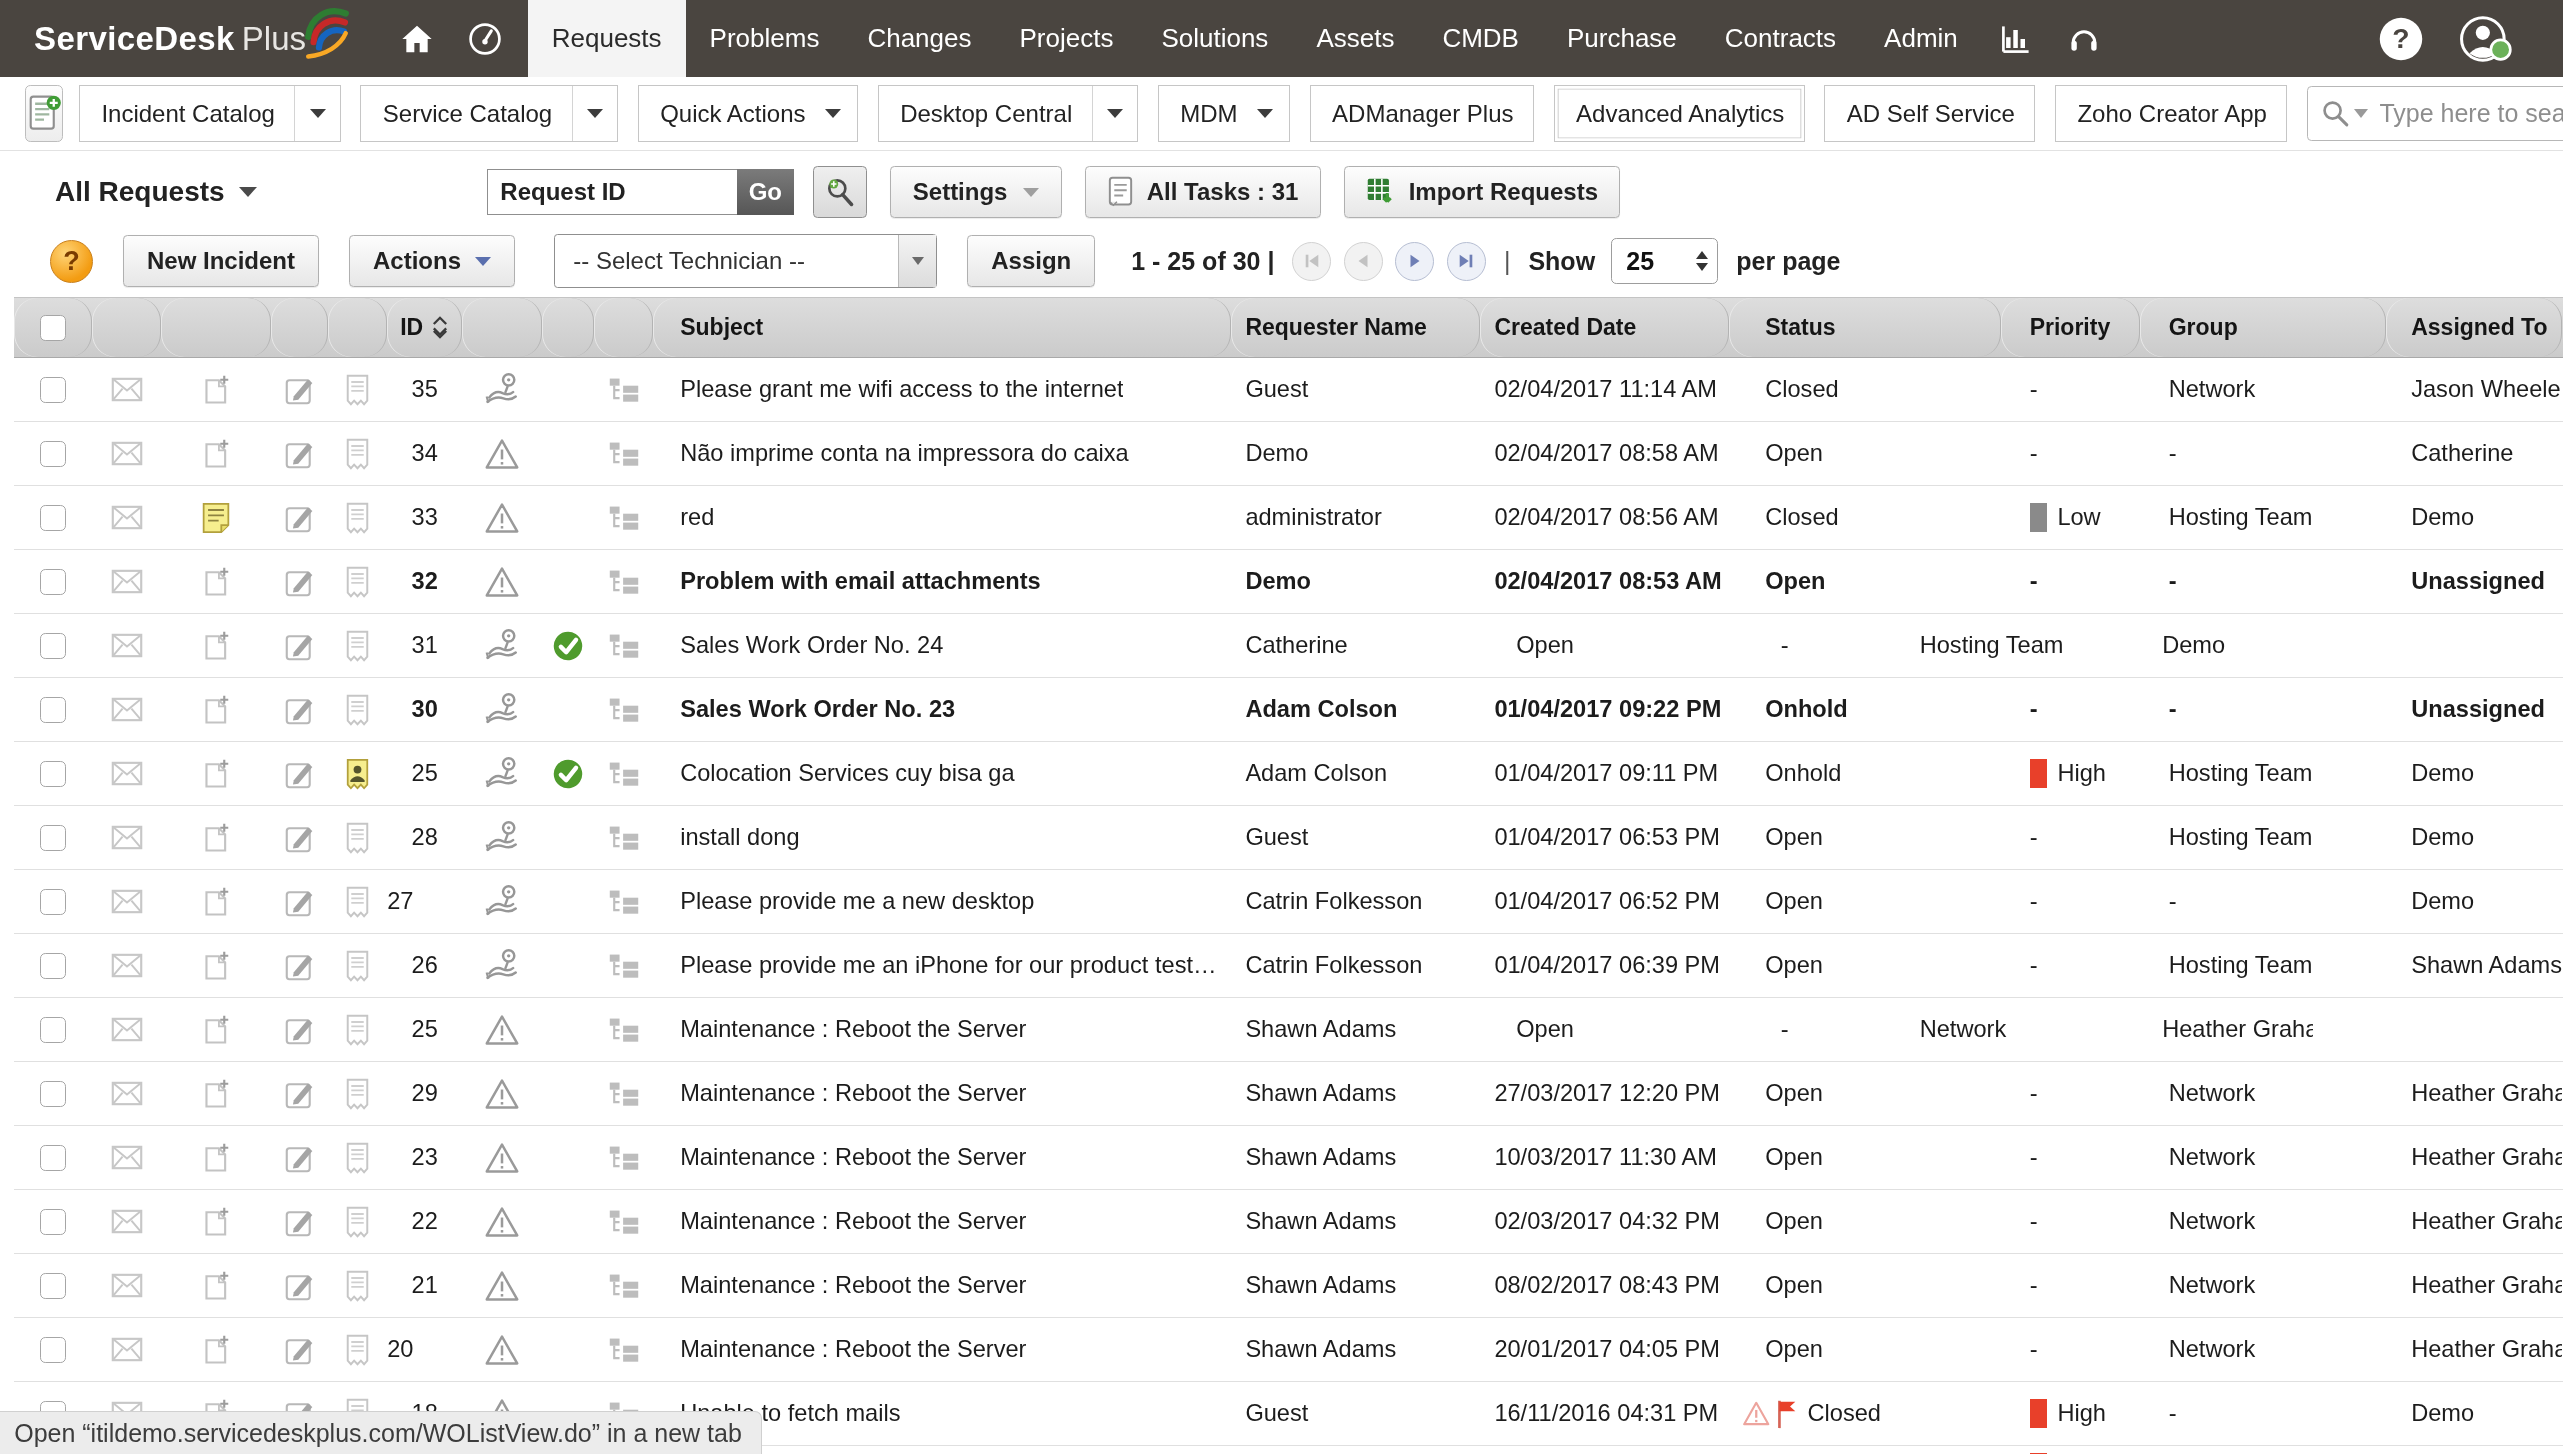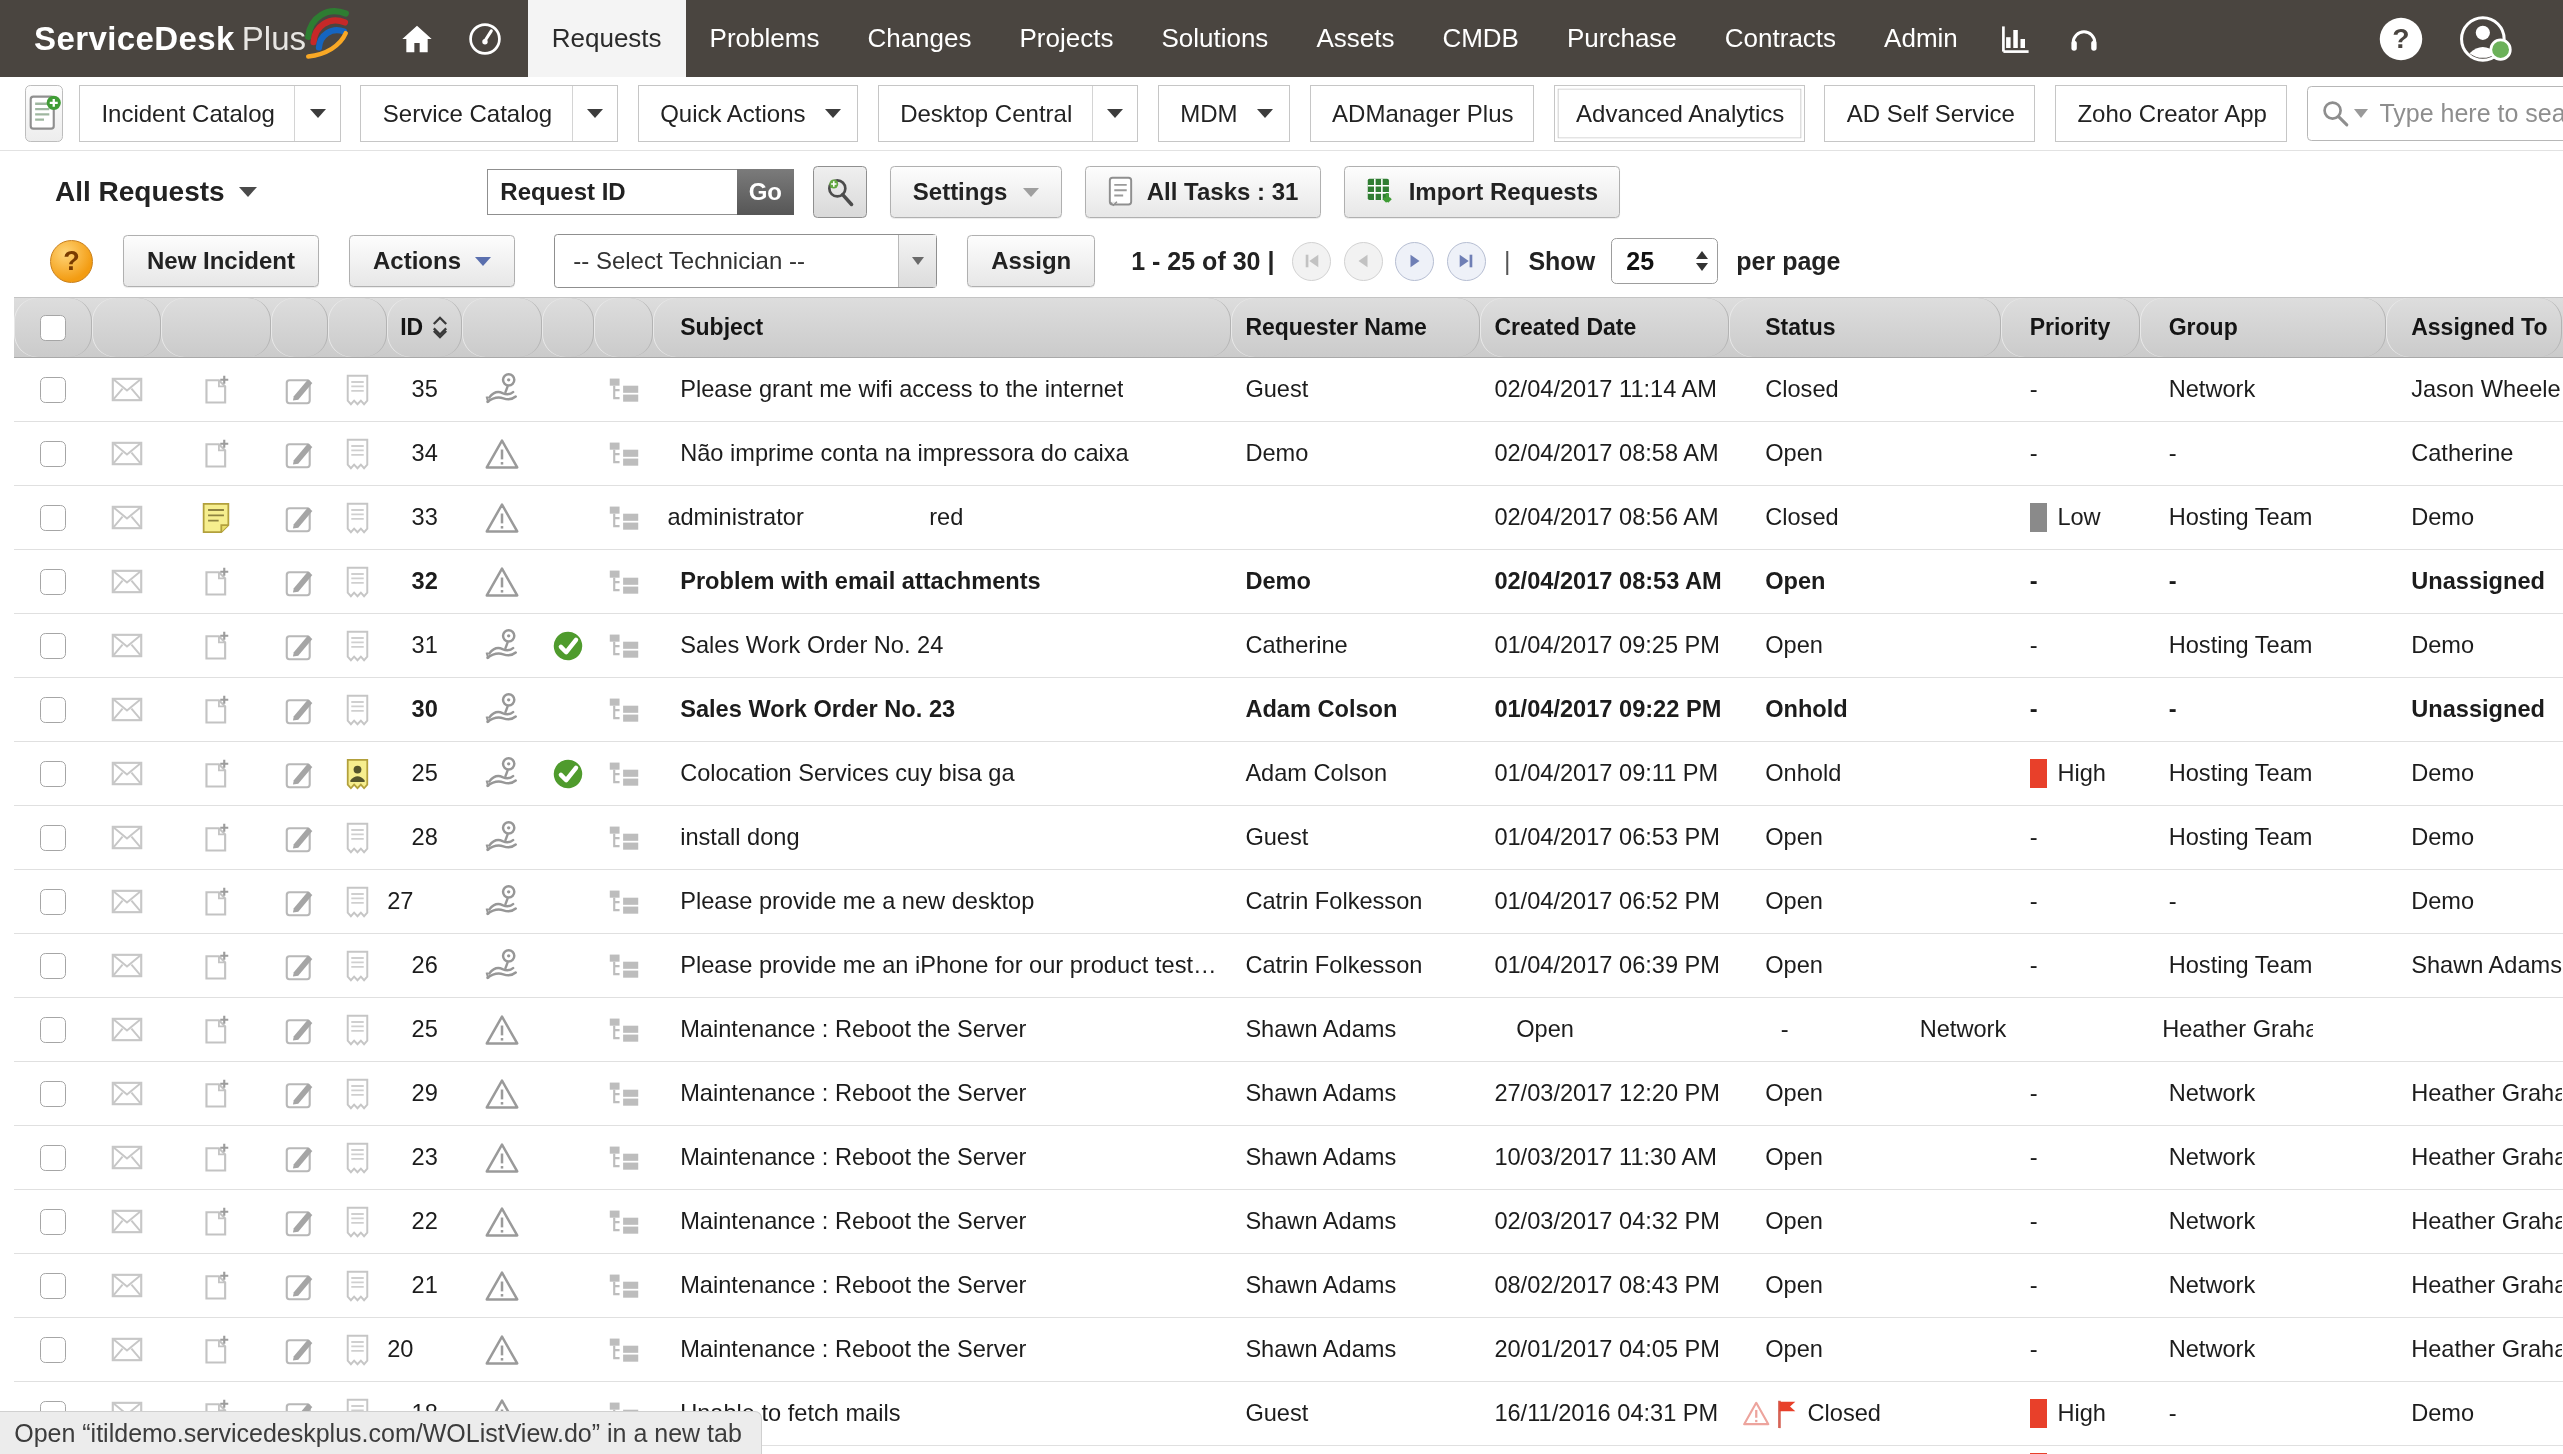--- a/index.html
+++ b/index.html
@@ -571,25 +571,25 @@
         <div class="td" style="width: 59px; flex: 0 0 59px; justify-content: center;">
           <span class="row-icon" style="display: inline-flex; align-items: center; justify-content: center;">
             <svg width="32" height="28.5" viewBox="0 0 36 32" fill="#bdbdbd">
               <rect x="2" y="4" width="11" height="8"></rect>
               <path d="M7 12 v14 h6 M7 17 h6" fill="none" stroke="#bdbdbd" stroke-width="2.4"></path>
               <rect x="17" y="12" width="17" height="8"></rect>
               <rect x="17" y="22" width="17" height="8"></rect>
             </svg>
           </span>
         </div>
-        <div class="td" style="width: 249px; flex: 0 0 249px; padding-left: 14.2px;">
-          <span>administrator</span>
-        </div>
         <div class="td ellip" style="width: 578px; flex: 0 0 578px; padding-left: 27px; padding-right: 14.2px;">
           <span class="ellip" style="overflow:hidden;text-overflow:ellipsis;">red</span>
+        </div>
+        <div class="td" style="width: 249px; flex: 0 0 249px; padding-left: 14.2px;">
+          <span>administrator</span>
         </div>
         <div class="td" style="width: 249px; flex: 0 0 249px; padding-left: 14.2px;">
           <span>02/04/2017 08:56 AM</span>
         </div>
         <div class="td" style="width: 272px; flex: 0 0 272px; padding-left: 36px;">
           <span>Closed</span>
         </div>
         <div class="td" style="width: 139px; flex: 0 0 139px; padding-left: 28.5px;">
           <span class="pri-sq" style="background: rgb(138, 138, 138);"></span>
           <span>Low</span>
@@ -751,23 +751,20 @@
               <rect x="17" y="12" width="17" height="8"></rect>
               <rect x="17" y="22" width="17" height="8"></rect>
             </svg>
           </span>
         </div>
         <div class="td ellip" style="width: 578px; flex: 0 0 578px; padding-left: 27px; padding-right: 14.2px;">
           <span class="ellip" style="overflow:hidden;text-overflow:ellipsis;">Sales Work Order No. 24</span>
         </div>
         <div class="td" style="width: 249px; flex: 0 0 249px; padding-left: 14.2px;">
           <span>Catherine</span>
-        </div>
-        <div class="td" style="width: 249px; flex: 0 0 249px; padding-left: 14.2px;">
-          <span>01/04/2017 09:25 PM</span>
         </div>
         <div class="td" style="width: 272px; flex: 0 0 272px; padding-left: 36px;">
           <span>Open</span>
         </div>
         <div class="td" style="width: 139px; flex: 0 0 139px; padding-left: 28.5px;">
           <span>-</span>
         </div>
         <div class="td" style="width: 246px; flex: 0 0 246px; padding-left: 28.5px;">
           <span>Hosting Team</span>
         </div>

